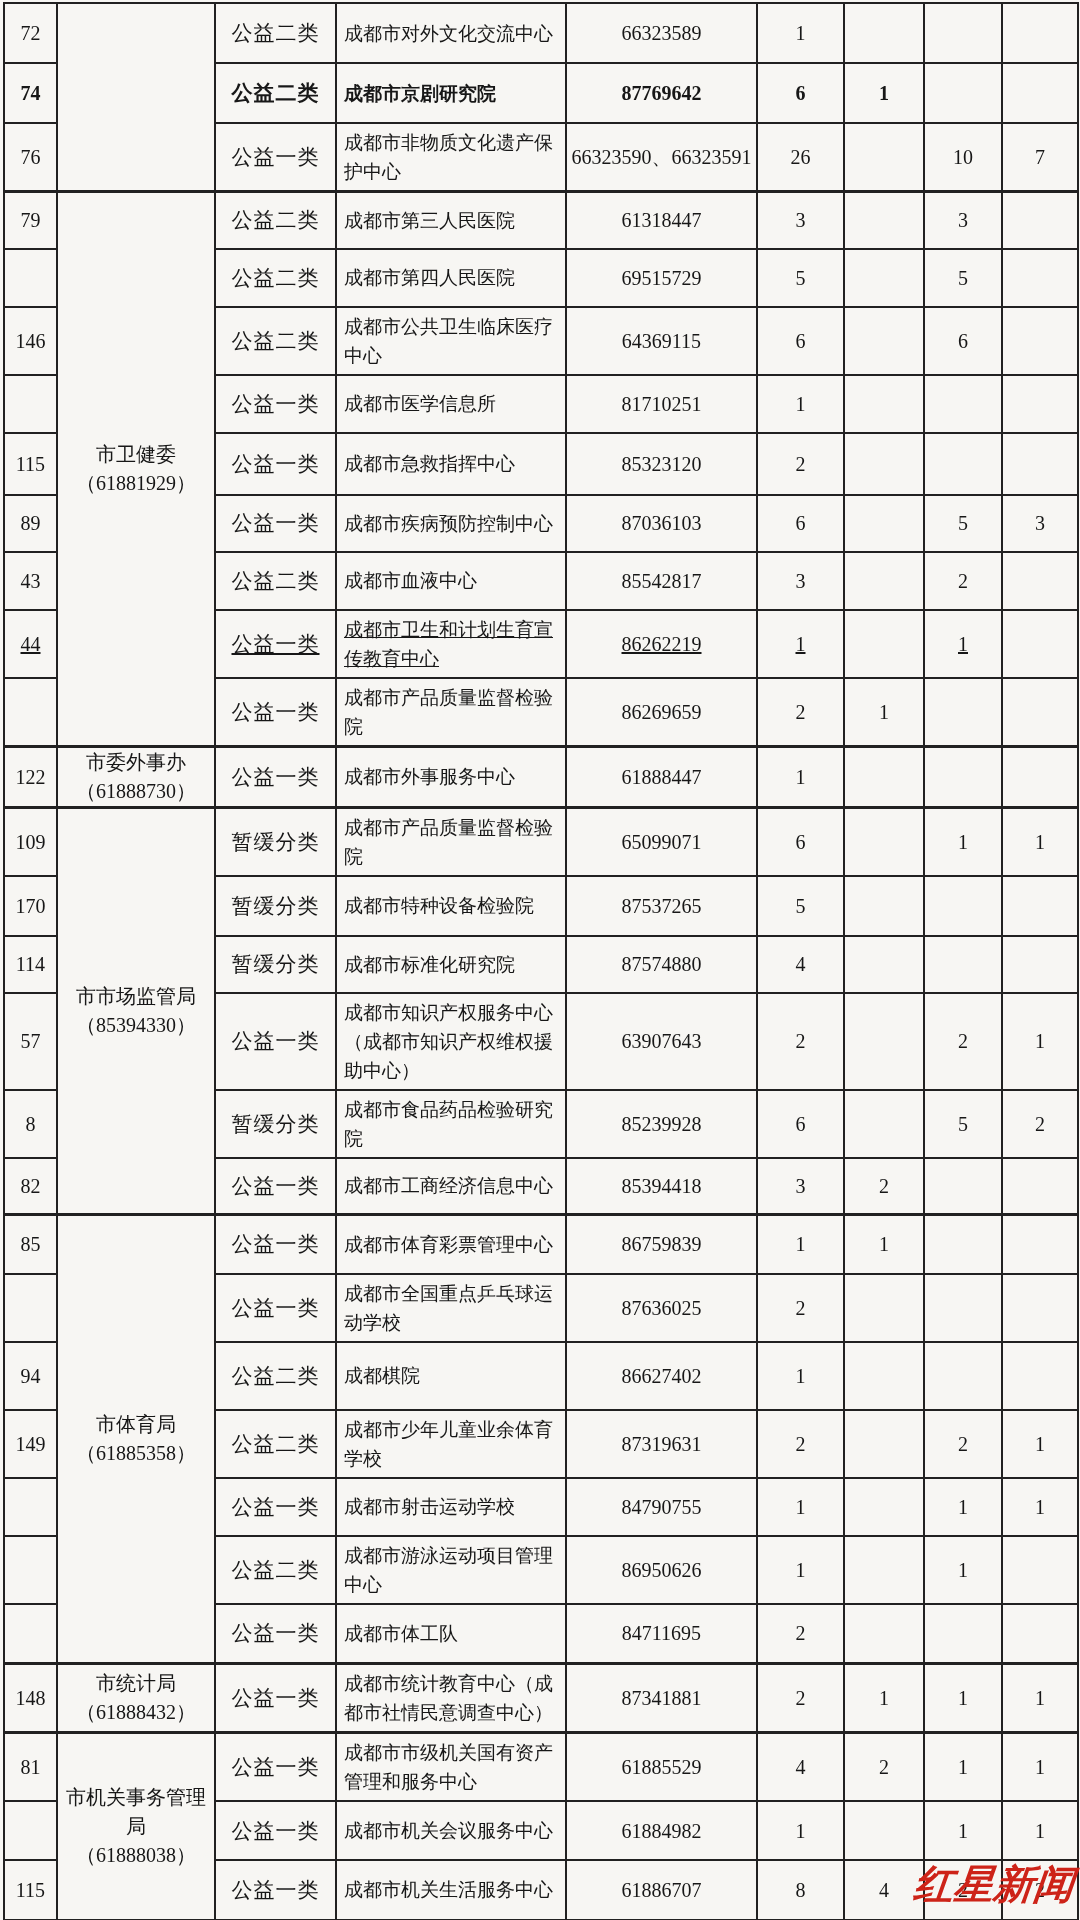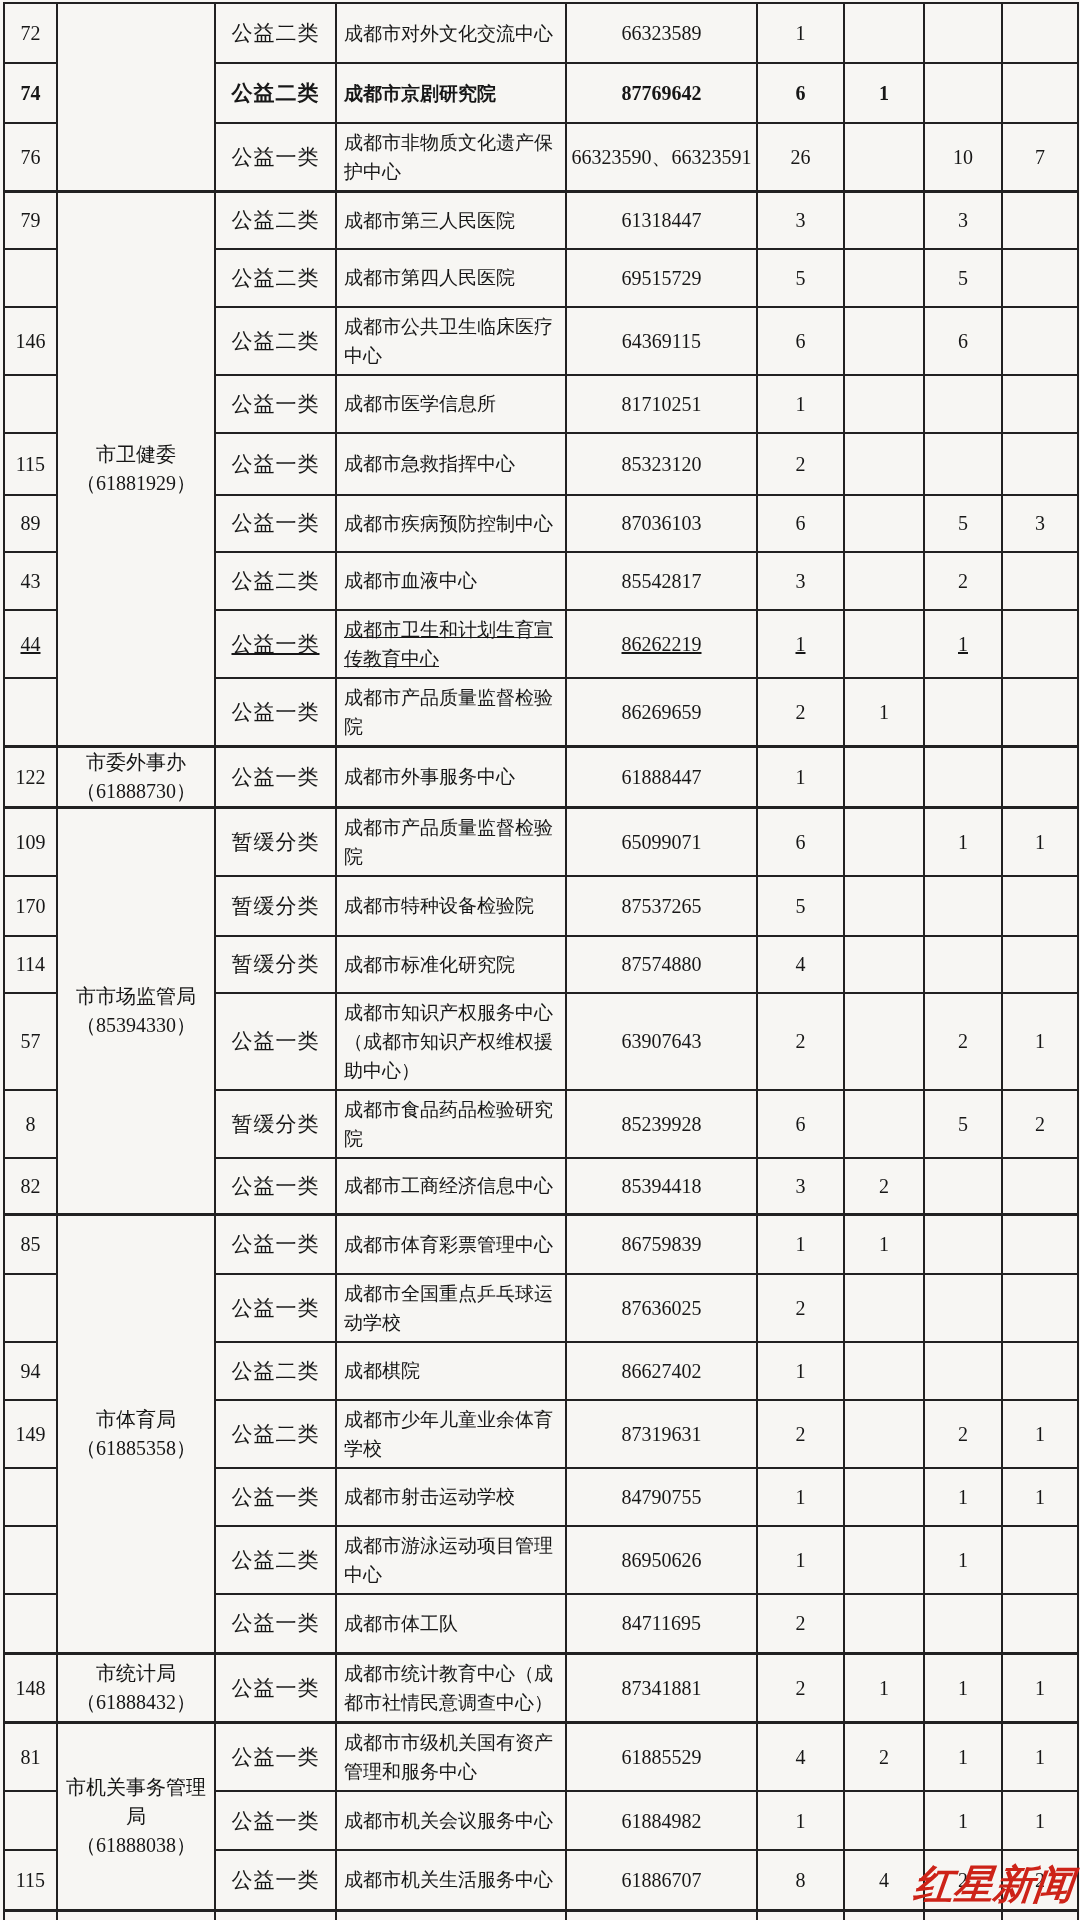--- a/index.html
+++ b/index.html
@@ -274,21 +274,21 @@
       <tr style="height: 61px;">
         <td class="seq"></td>
         <td class="cls">公益一类</td>
         <td class="org">成都市全国重点乒乓球运动学校</td>
         <td class="phone">87636025</td>
         <td class="num">2</td>
         <td class="num"></td>
         <td class="num"></td>
         <td class="num"></td>
       </tr>
-      <tr style="height: 58px;">
+      <tr style="height: 68px;">
         <td class="seq">94</td>
         <td class="cls">公益二类</td>
         <td class="org">成都棋院</td>
         <td class="phone">86627402</td>
         <td class="num">1</td>
         <td class="num"></td>
         <td class="num"></td>
         <td class="num"></td>
       </tr>
       <tr style="height: 60px;">

